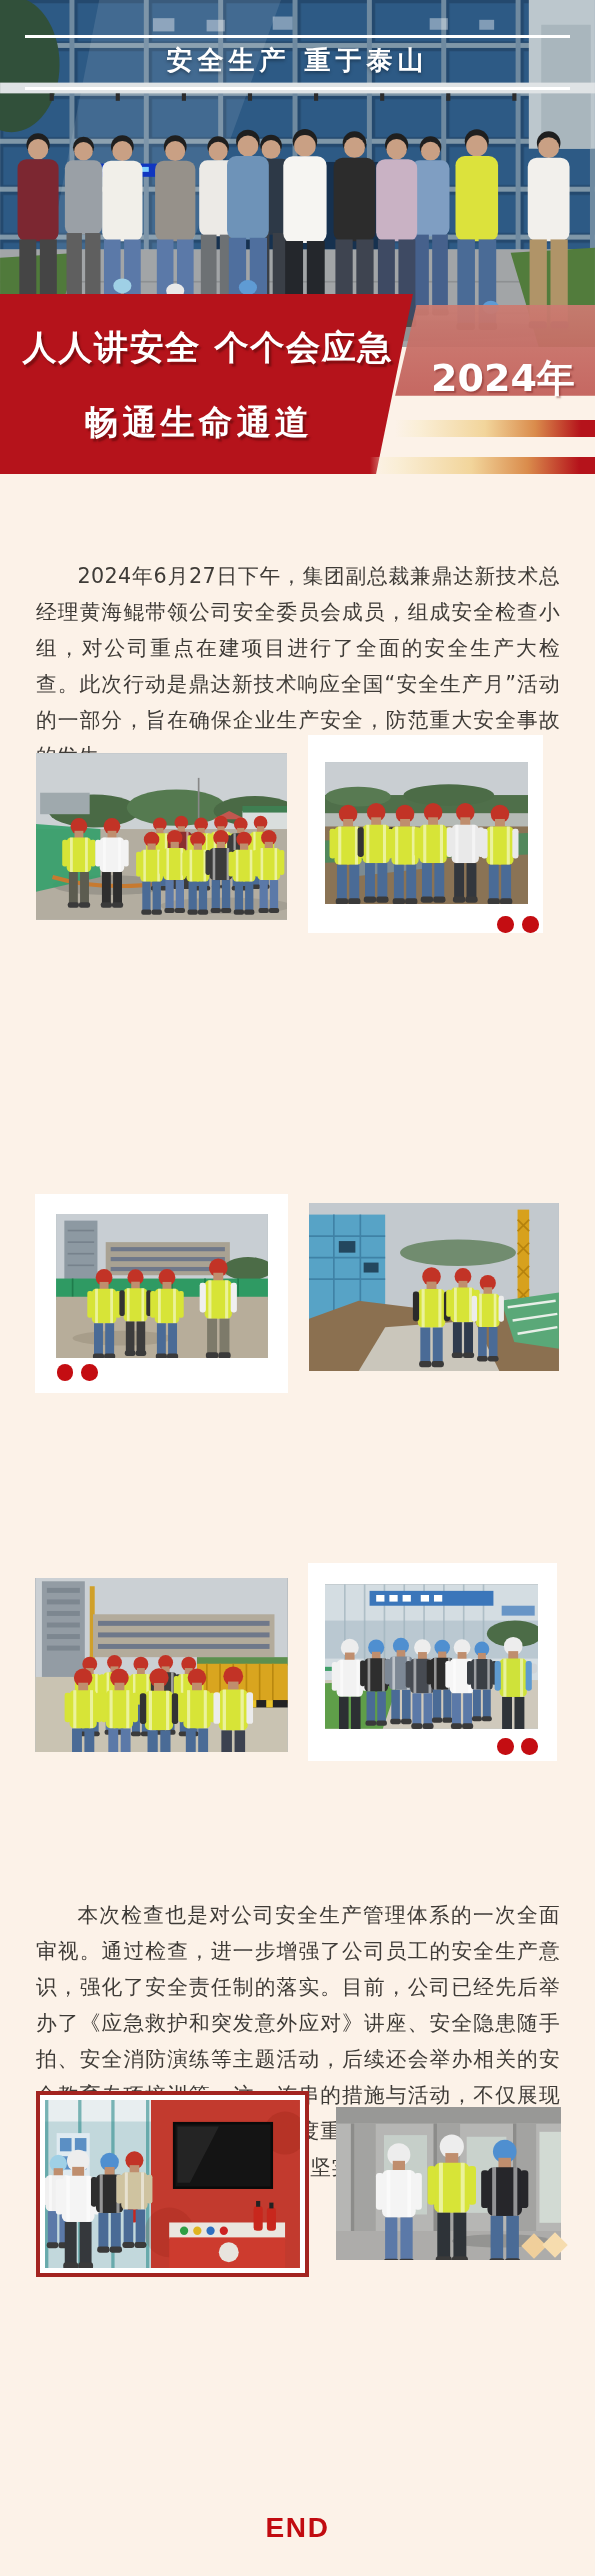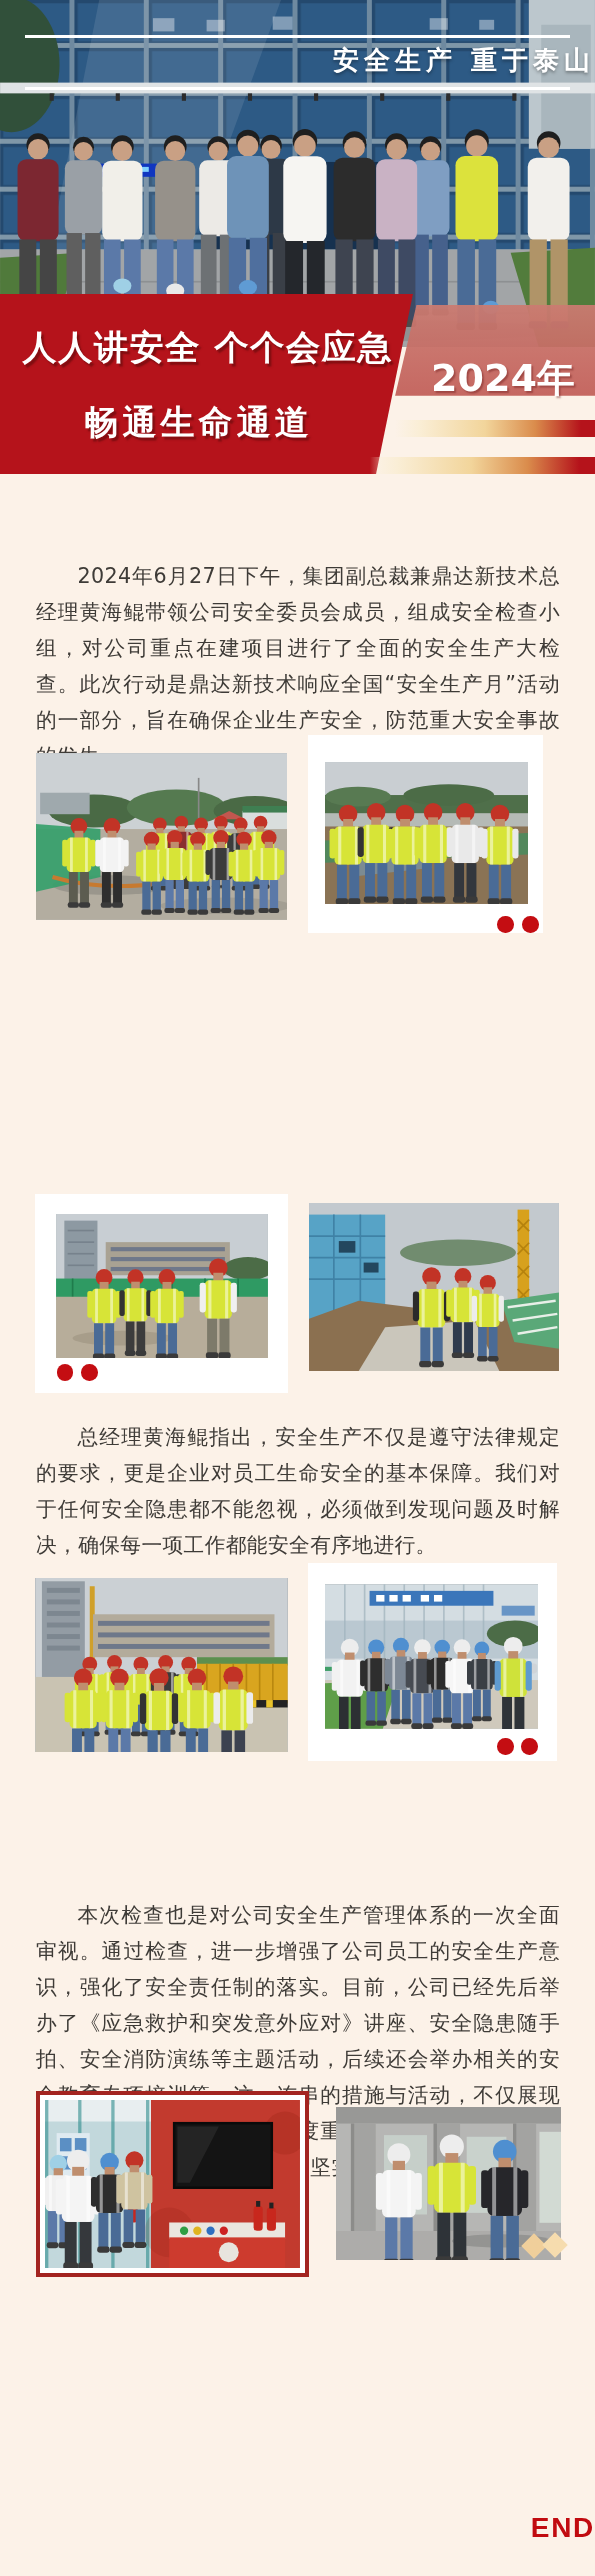--- a/index.html
+++ b/index.html
@@ -4,21 +4,21 @@
 <style>
   html,body{margin:0;padding:0;background:#fcf2e8;}
   .page{position:relative;width:595px;height:2576px;background:#fcf2e8;overflow:hidden;
         font-family:"DejaVu Sans",sans-serif;}
   
   .hero{position:absolute;top:0;left:0;width:595px;height:347px;}
   .hero svg{display:block;}
   .hero-line{position:absolute;left:25px;right:25px;height:2.5px;background:#ffffff;}
   .hero-line.top{top:35px;}
   .hero-line.bottom{top:87px;}
-  .hero-title{position:absolute;top:43px;left:0;width:100%;text-align:right;color:#ffffff;
+  .hero-title{position:absolute;top:43px;left:0;width:100%;text-align:center;color:#ffffff;
         font-size:26px;font-weight:bold;letter-spacing:5px;text-shadow:0 1.7px 3.3px rgba(0,0,0,.35);}
   
   .banner{position:absolute;top:294px;left:0;width:595px;height:180px;}
   .banner-dark{position:absolute;inset:0;background:#b5131b;
         clip-path:polygon(0 0,69.4% 0,63.2% 100%,0 100%);}
   .banner-light{position:absolute;left:0;top:10.8px;width:595px;height:91px;opacity:.94;
         background:linear-gradient(180deg,#cb7b71,#c25f59);
         clip-path:polygon(70% 0,100% 0,100% 100%,66.4% 100%);}
   .stripe{position:absolute;height:16.5px;
         background:linear-gradient(90deg,rgba(252,242,232,0) 0%,#faeed6 12%,#f2d59b 45%,#da8c4c 70%,#b5131b 93%);}
@@ -35,21 +35,21 @@
         text-align:justify;text-indent:2em;letter-spacing:0.4px;}
   .p1{top:537px;} .p2{top:951px;} .p3{top:1398px;} .p4{top:1876px;} .p5{top:2300px;}
   .ph{position:absolute;overflow:hidden;background:#9aa0a4;}
   .ph svg{display:block;}
   .card{position:absolute;background:#ffffff;}
   .dot{position:absolute;width:16.5px;height:16.5px;border-radius:50%;background:#c40d12;}
   .frame{position:absolute;background:#ffffff;border:4.1px solid #a32420;padding:5px;box-sizing:border-box;}
   .diamond{position:absolute;width:18px;height:18px;transform:rotate(45deg);}
   .dmA{left:525px;top:2237px;background:#f0cf9b;}
   .dmB{left:546px;top:2236px;background:#f6dcae;}
-  .end{position:absolute;left:0;top:2512px;width:595px;text-align:right;color:#c10b10;
+  .end{position:absolute;left:0;top:2512px;width:595px;text-align:center;color:#c10b10;
         font-size:28px;font-weight:bold;font-family:"Liberation Sans",sans-serif;letter-spacing:1.7px;}
 </style>
 </head>
 <body>
 
 <div class="page">
 
   <svg width="0" height="0" style="position:absolute">
     <defs>
       <g id="fig">
@@ -152,21 +152,20 @@
     <div class="banner-dark"></div>
     <div class="banner-light"></div>
     <div class="stripe s1"></div>
     <div class="stripe s2"></div>
     <div class="slogan l1">人人讲安全 个个会应急</div>
     <div class="slogan l2">畅通生命通道</div>
     <div class="year">2024年</div>
   </div>
 
   <p class="para p1">2024年6月27日下午，集团副总裁兼鼎达新技术总经理黄海鲲带领公司安全委员会成员，组成安全检查小组，对公司重点在建项目进行了全面的安全生产大检查。此次行动是鼎达新技术响应全国“安全生产月”活动的一部分，旨在确保企业生产安全，防范重大安全事故的发生。</p>
-  <p class="para p3">总经理黄海鲲指出，安全生产不仅是遵守法律规定的要求，更是企业对员工生命安全的基本保障。我们对于任何安全隐患都不能忽视，必须做到发现问题及时解决，确保每一项工作都能安全有序地进行。</p>
   <p class="para p4">本次检查也是对公司安全生产管理体系的一次全面审视。通过检查，进一步增强了公司员工的安全生产意识，强化了安全责任制的落实。目前，公司已经先后举办了《应急救护和突发意外应对》讲座、安全隐患随手拍、安全消防演练等主题活动，后续还会举办相关的安全教育专项培训等；这一连串的措施与活动，不仅展现了公司对员工生命安全的高度重视，也为营造一个更加安全、稳定的工作环境打下了坚实基础。</p>
 
   <div class="ph" style="left:36px;top:753px;width:251px;height:167px;">
     <svg viewBox="0 0 304 202" width="251" height="167">
       <rect width="304" height="202" fill="#ccd1d4"></rect>
       <ellipse cx="70" cy="70" rx="55" ry="20" fill="#4a6a45"></ellipse>
         <ellipse cx="170" cy="66" rx="60" ry="22" fill="#557a50"></ellipse>
       <ellipse cx="265" cy="70" rx="50" ry="18" fill="#4a6a45"></ellipse>
       <rect x="5" y="48" width="60" height="26" fill="#9fa9ad"></rect>
       <rect x="196" y="30" width="2" height="50" fill="#888"></rect>

